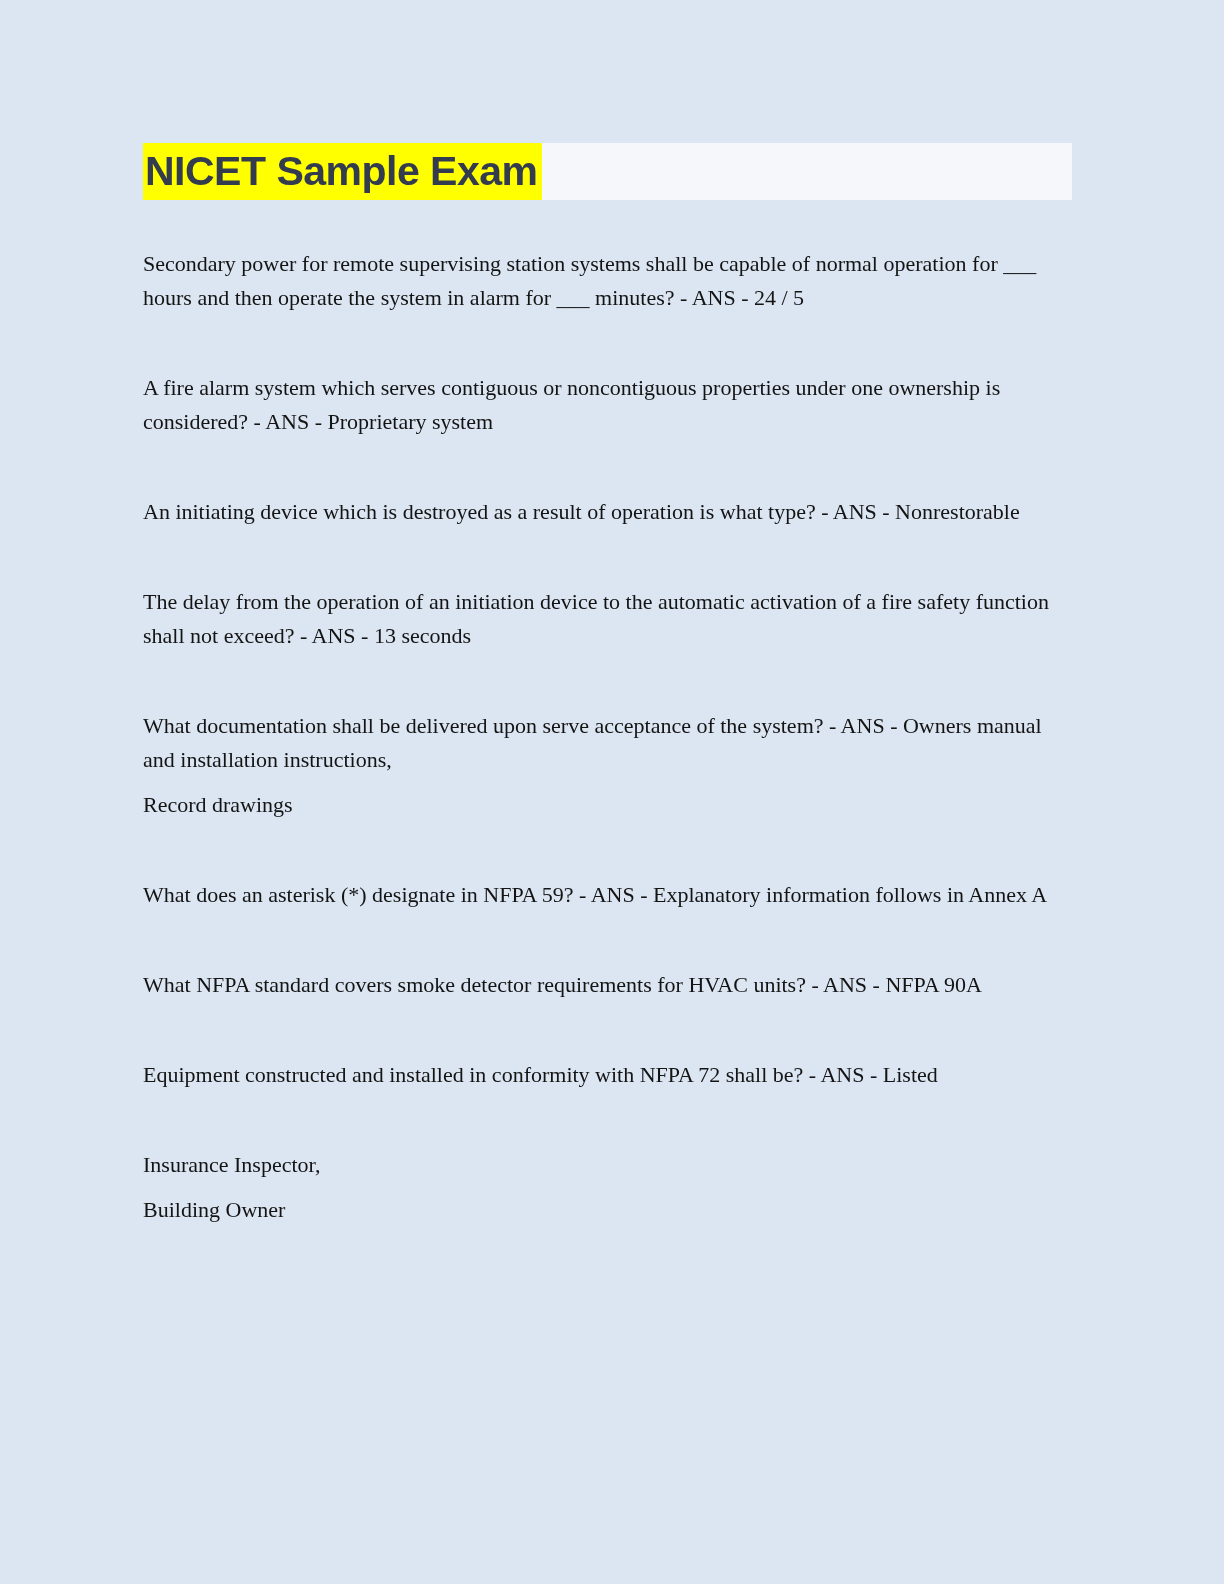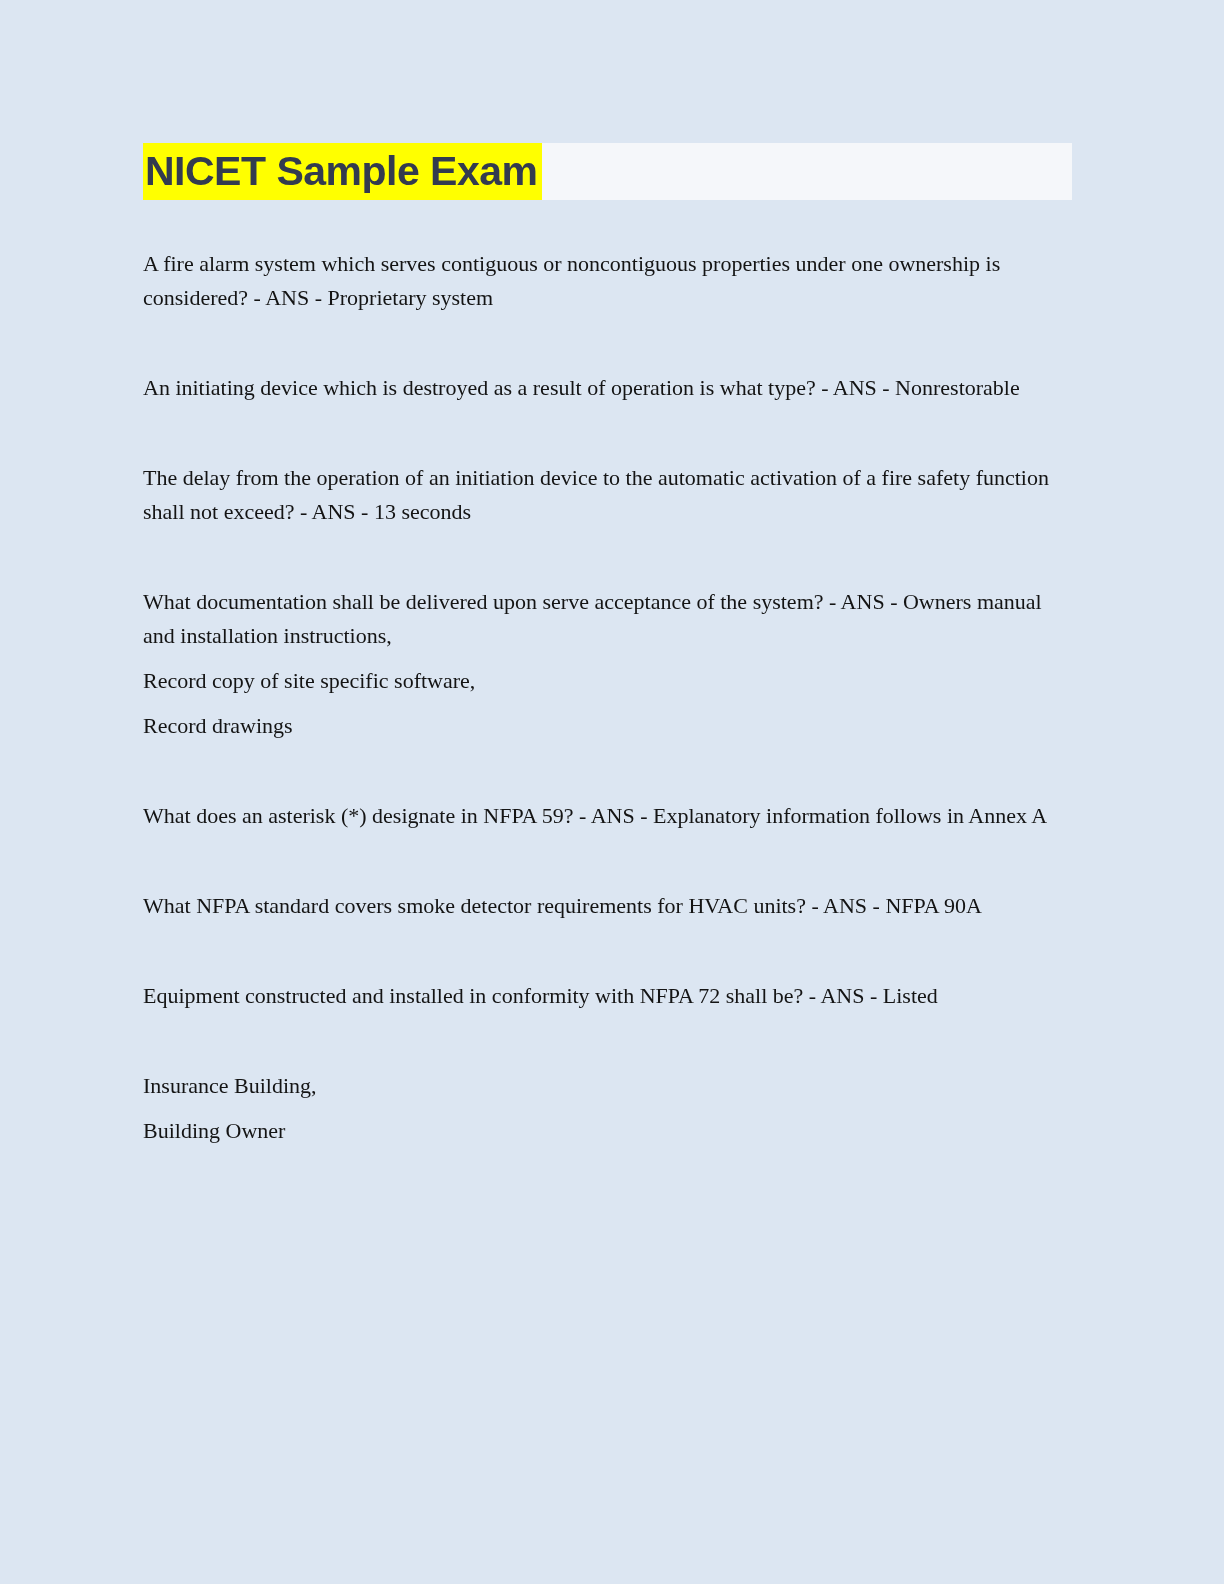--- a/index.html
+++ b/index.html
@@ -59,50 +59,52 @@
 <div class="page">
 
   <div class="title-bar">
     <span class="title-highlight">
       <span class="title-text">NICET Sample Exam</span>
     </span>
   </div>
 
   <div class="content">
 
+    <div class="qa-block">
+      <p>Secondary power for remote supervising station systems shall be capable of normal operation for ___ hours and then operate the system in alarm for ___ minutes? - ANS - 24 / 5</p>
+    </div>
 
     <div class="qa-block">
       <p>A fire alarm system which serves contiguous or noncontiguous properties under one ownership is considered? - ANS - Proprietary system</p>
     </div>
 
     <div class="qa-block">
       <p>An initiating device which is destroyed as a result of operation is what type? - ANS - Nonrestorable</p>
     </div>
 
     <div class="qa-block">
       <p>The delay from the operation of an initiation device to the automatic activation of a fire safety function shall not exceed? - ANS - 13 seconds</p>
     </div>
 
     <div class="qa-block">
       <p>What documentation shall be delivered upon serve acceptance of the system? - ANS - Owners manual and installation instructions,</p>
-      <p>Record copy of site specific software,</p>
       <p>Record drawings</p>
     </div>
 
     <div class="qa-block">
       <p>What does an asterisk (*) designate in NFPA 59? - ANS - Explanatory information follows in Annex A</p>
     </div>
 
     <div class="qa-block">
       <p>What NFPA standard covers smoke detector requirements for HVAC units? - ANS - NFPA 90A</p>
     </div>
 
     <div class="qa-block">
       <p>Equipment constructed and installed in conformity with NFPA 72 shall be? - ANS - Listed</p>
     </div>
 
     <div class="qa-block">
-      <p>Insurance Building,</p>
+      <p>Insurance Inspector,</p>
       <p>Building Owner</p>
     </div>
 
   </div>
 </div>
 
 </body></html>

